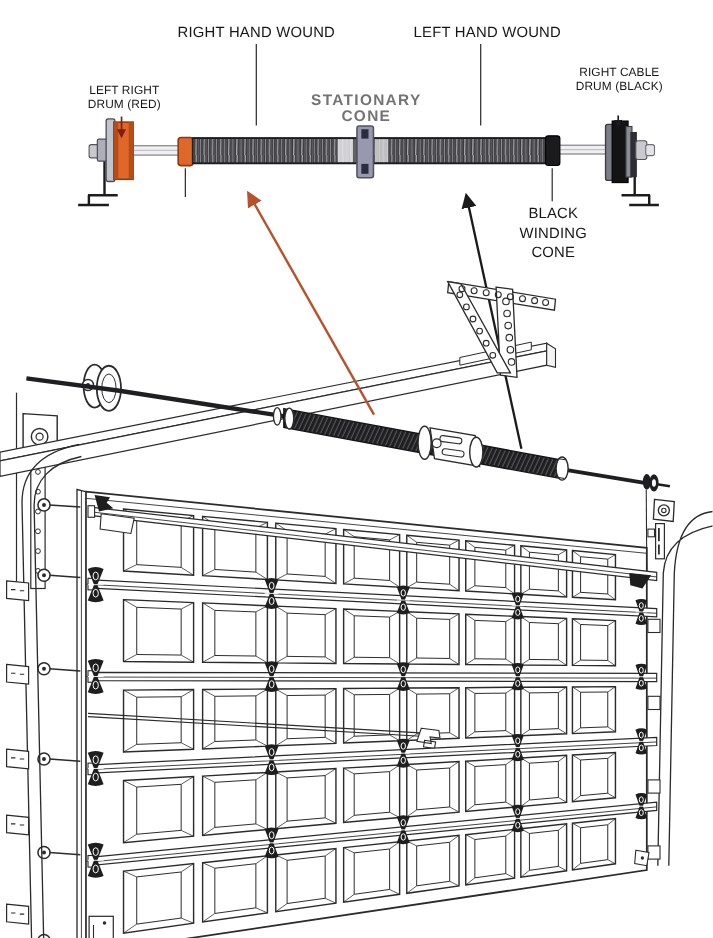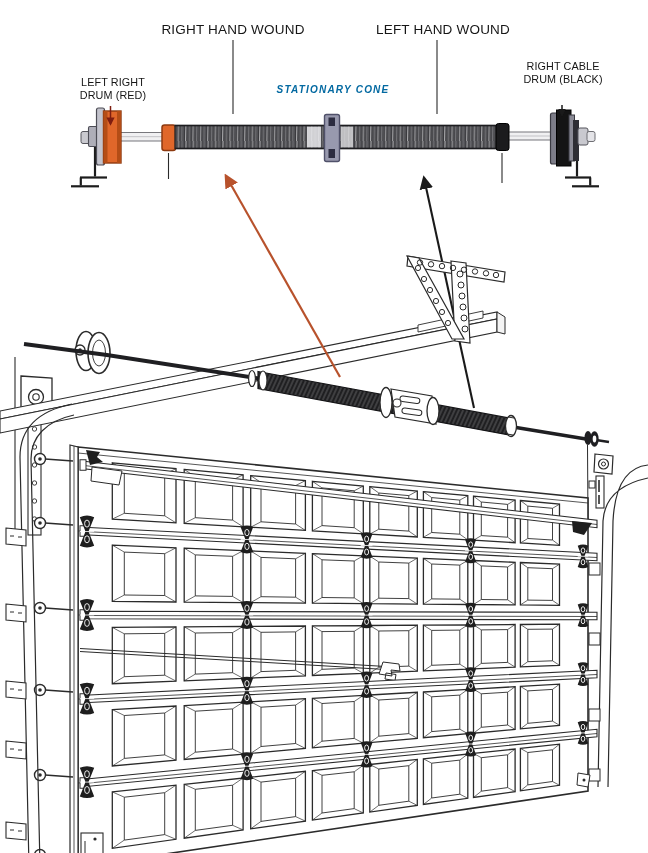--- a/index.html
+++ b/index.html
@@ -4,22 +4,22 @@
 <style>
   html,body{margin:0;padding:0;}
   body{width:648px;height:853px;position:relative;background:#ffffff;overflow:hidden;
        font-family:"Liberation Sans", sans-serif;}
   .stage{position:absolute;left:0;top:0;width:648px;height:853px;margin-top:21px;}
   svg{position:absolute;left:0;top:0;}
   .lbl{position:absolute;color:#161616;text-align:center;line-height:18px;
        font-size:13.5px;letter-spacing:0.2px;}
   .nowrap{white-space:nowrap;}
   .lbl-sm{font-size:10.8px;line-height:12.8px;letter-spacing:0.1px;}
-  .lbl-stat{color:#0369a1;font-weight:bold;font-size:10px;line-height:14.5px;
-            letter-spacing:1.2px;filter:blur(0.4px);font-style:italic;}
+  .lbl-stat{color:#737373;font-weight:bold;font-size:14px;line-height:14.5px;
+            letter-spacing:1.2px;filter:blur(0.4px);}
 </style>
 </head>
 <body>
 
 <div class="stage">
 
 <svg width="648" height="853" viewBox="0 0 648 853">
   <defs>
     <pattern id="coilTop" width="7.4" height="24" patternUnits="userSpaceOnUse">
       <rect width="7.4" height="24" fill="#39393d"></rect>
@@ -294,14 +294,15 @@
   </g>
 
   <line x1="340" y1="356" x2="226" y2="155" stroke="#b8522c" stroke-width="2.2" marker-end="url(#ahOrange)"></line>
 </svg>
 
   <div class="lbl nowrap" style="left:233px;top:0px;width:0;display:flex;justify-content:center;">RIGHT HAND WOUND</div>
   <div class="lbl nowrap" style="left:443px;top:0px;width:0;display:flex;justify-content:center;">LEFT HAND WOUND</div>
   <div class="lbl lbl-sm" style="left:77px;top:55px;width:72px;">LEFT RIGHT DRUM (RED)</div>
   <div class="lbl lbl-sm" style="left:521px;top:39px;width:84px;">RIGHT CABLE DRUM (BLACK)</div>
   <div class="lbl lbl-stat" style="left:273px;top:62px;width:120px;">STATIONARY CONE</div>
+  <div class="lbl" style="left:468px;top:164px;width:70px;">BLACK WINDING CONE</div>
 
 </div>
 
 </body></html>

